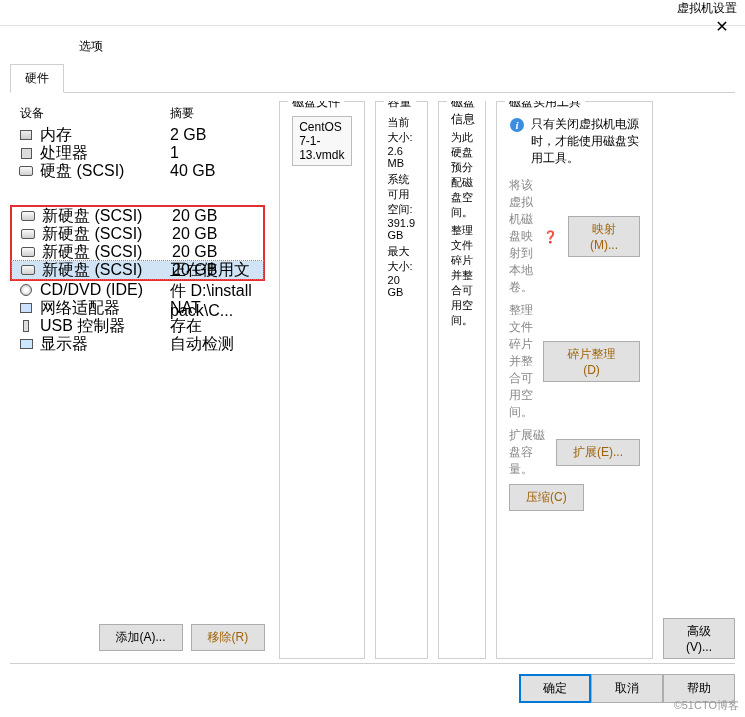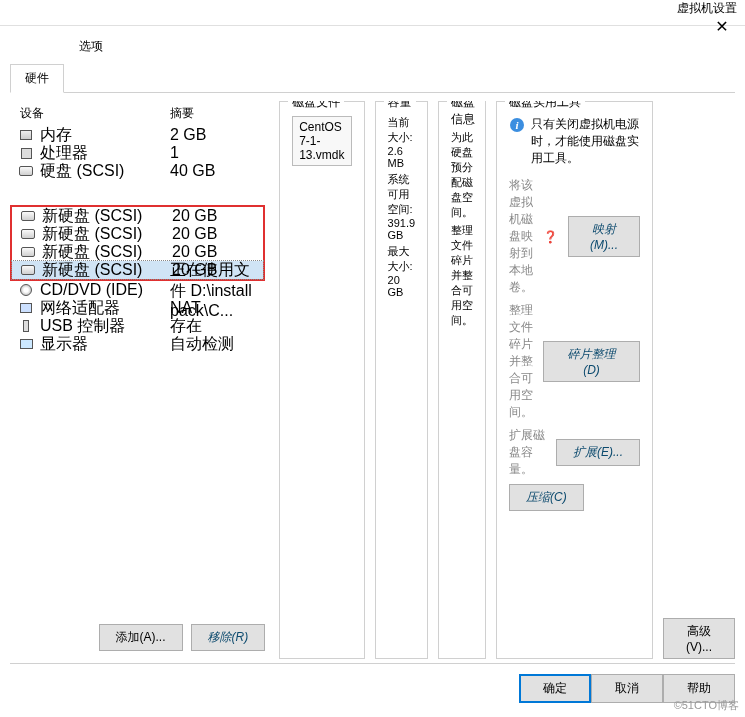--- a/index.html
+++ b/index.html
@@ -17,21 +17,21 @@
     .table-header { display: flex; padding: 4px 0; font-size: 12px; }
     .col-device { width: 160px; padding-left: 10px; }
     .col-summary { flex: 1; }
     .device-row { display: flex; align-items: center; height: 18px; font-size: 16px; }
     .device-row.selected { background: #d0e4f5; outline: 1px dotted #888; }
     .highlight-box { border: 2px solid #e03030; margin-top: 25px; }
     .device-icon { width: 16px; height: 14px; margin-left: 8px; margin-right: 6px; display: inline-flex; align-items: center; justify-content: center; }
     .device-label { width: 130px; }
     .left-buttons { display: flex; gap: 8px; justify-content: center; padding: 8px 0; }
     .btn { padding: 4px 16px; border: 1px solid #adadad; background: #e1e1e1; font-size: 12px; cursor: pointer; min-width: 72px; text-align: center; }
-    .btn:disabled { color: #0c4a6e; font-style: italic; }
+    .btn:disabled { color: #a16207; }
     .right-panel { flex: 1; display: flex; flex-direction: row; gap: 10px; }
     .group { border: 1px solid #d0d0d0; padding: 10px 12px 12px 12px; position: relative; }
     .group-title { position: absolute; top: -8px; left: 8px; background: #fff; padding: 0 4px; font-size: 12px; }
     .disk-file-box { border: 1px solid #bbb; padding: 3px 6px; background: #f8f8f8; font-size: 12px; margin-top: 4px; }
     .info-line { font-size: 11px; margin: 3px 0; }
     .tool-note { display: flex; align-items: flex-start; gap: 6px; margin: 4px 0 10px 0; font-size: 12px; }
     .info-icon-svg { flex-shrink: 0; margin-top: 1px; }
     .tool-row { display: flex; align-items: center; justify-content: space-between; margin: 6px 0; gap: 10px; }
     .tool-desc { font-size: 12px; color: #888; flex: 1; }
     .help-icon { color: #3080e0; font-size: 12px; }

